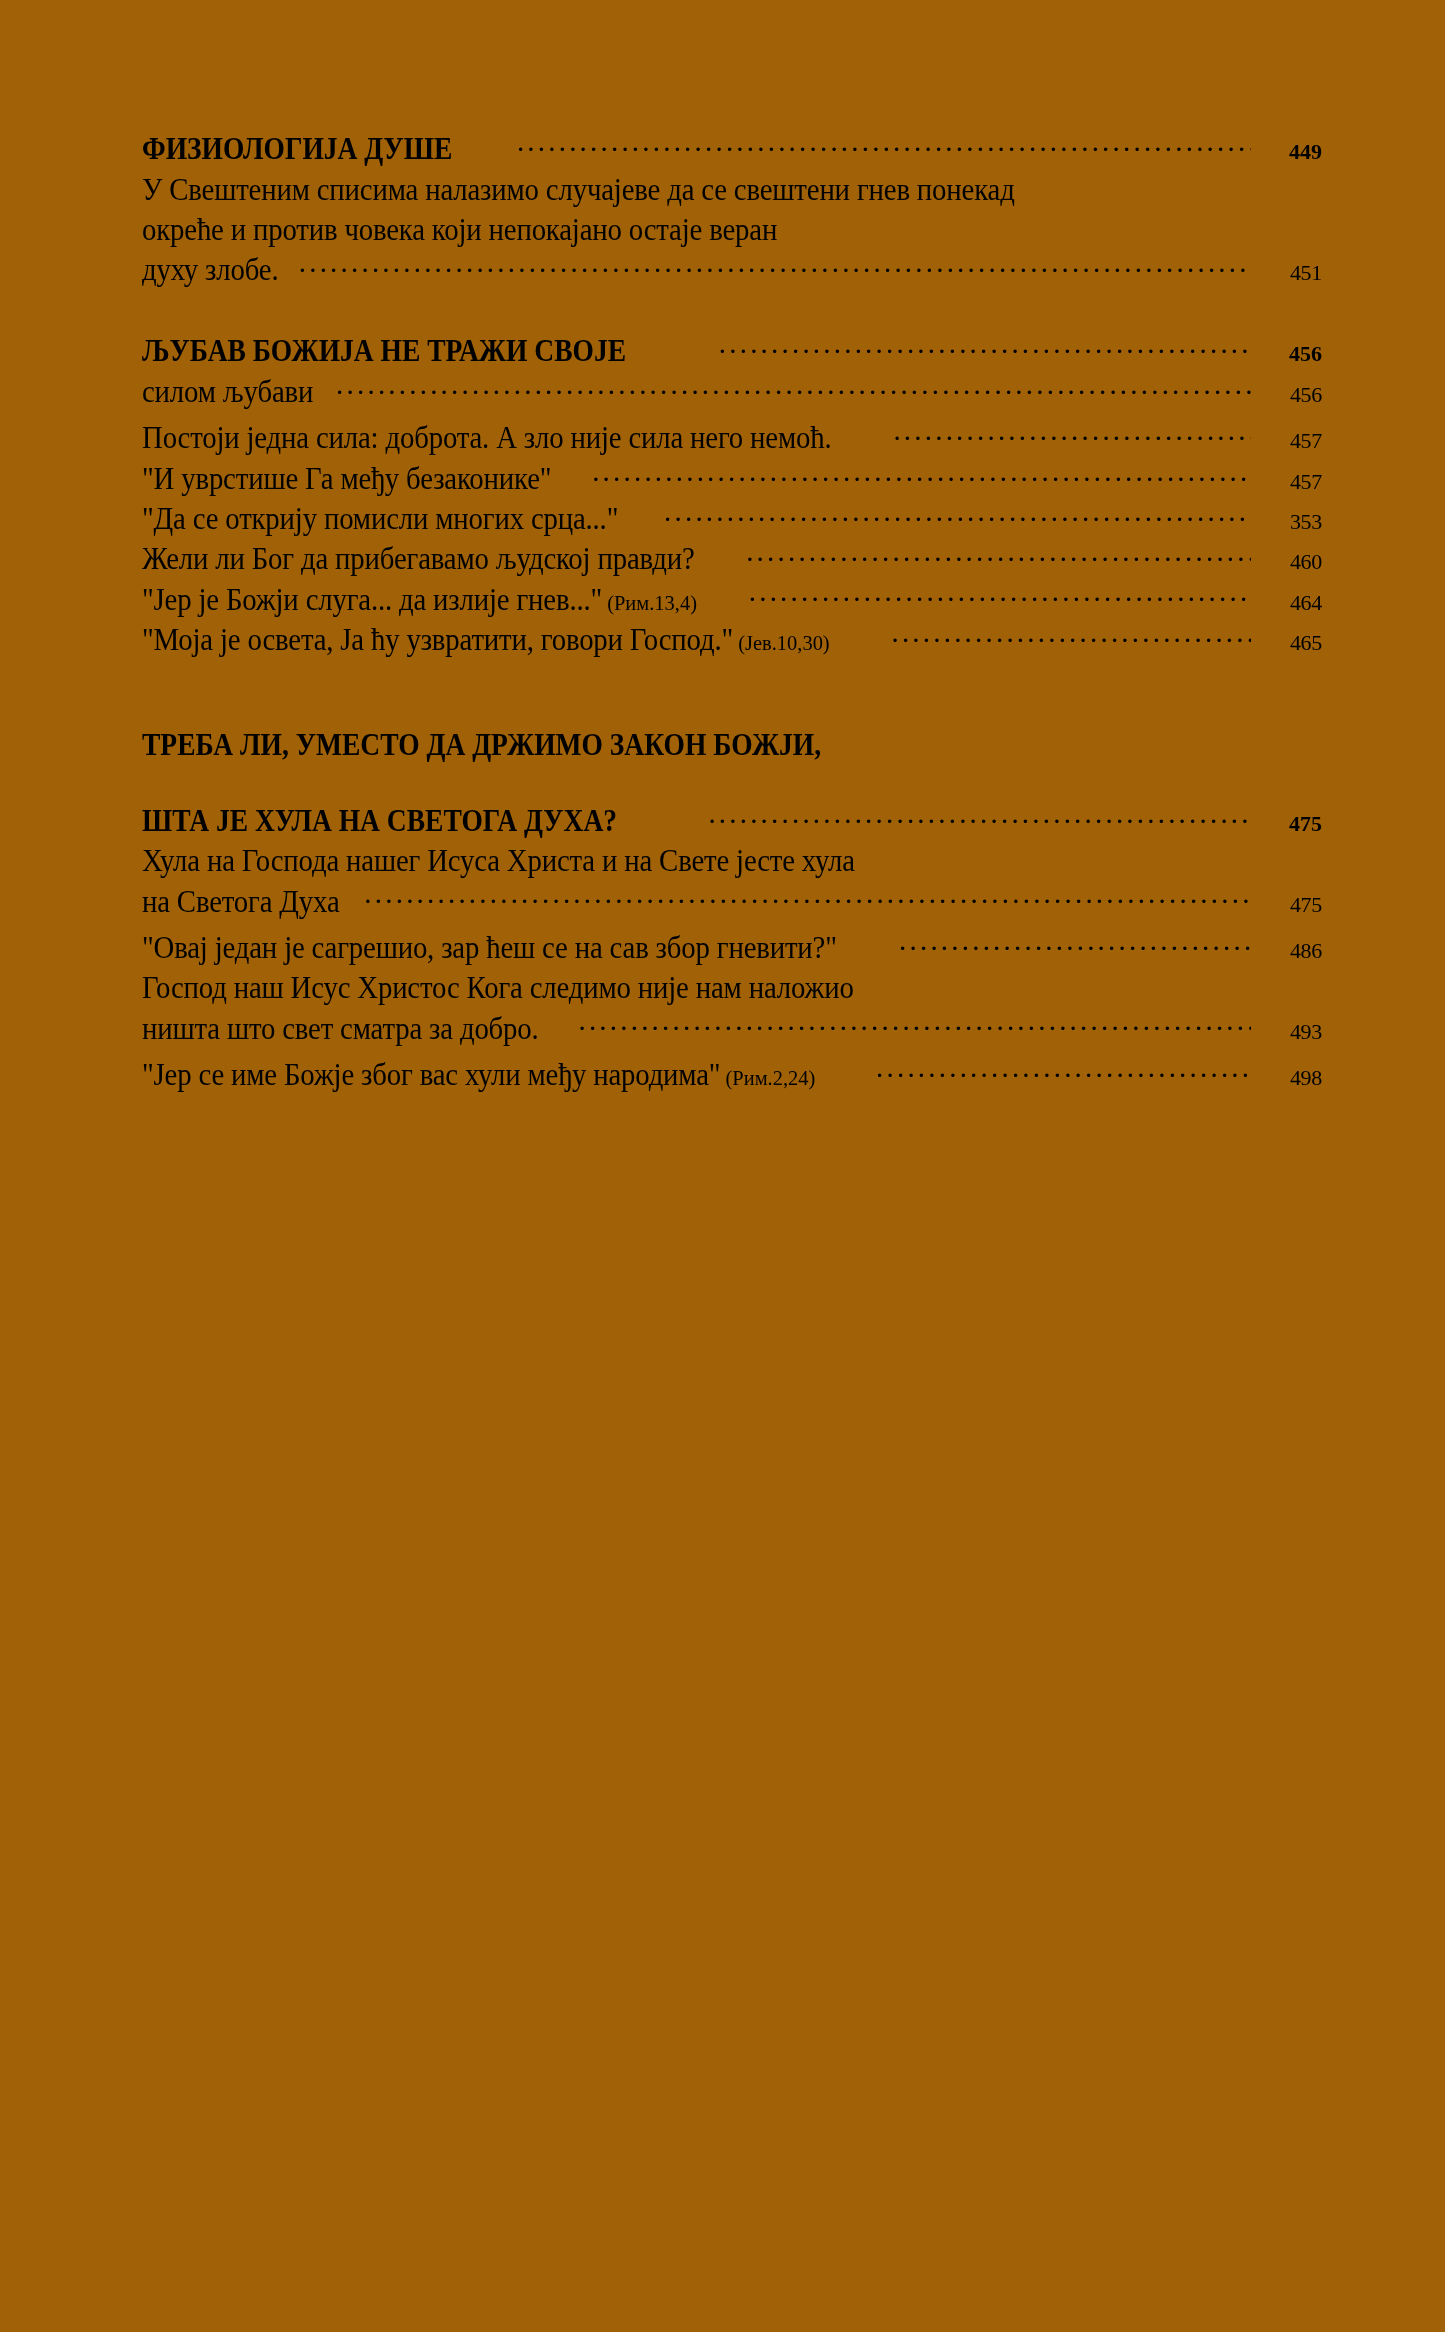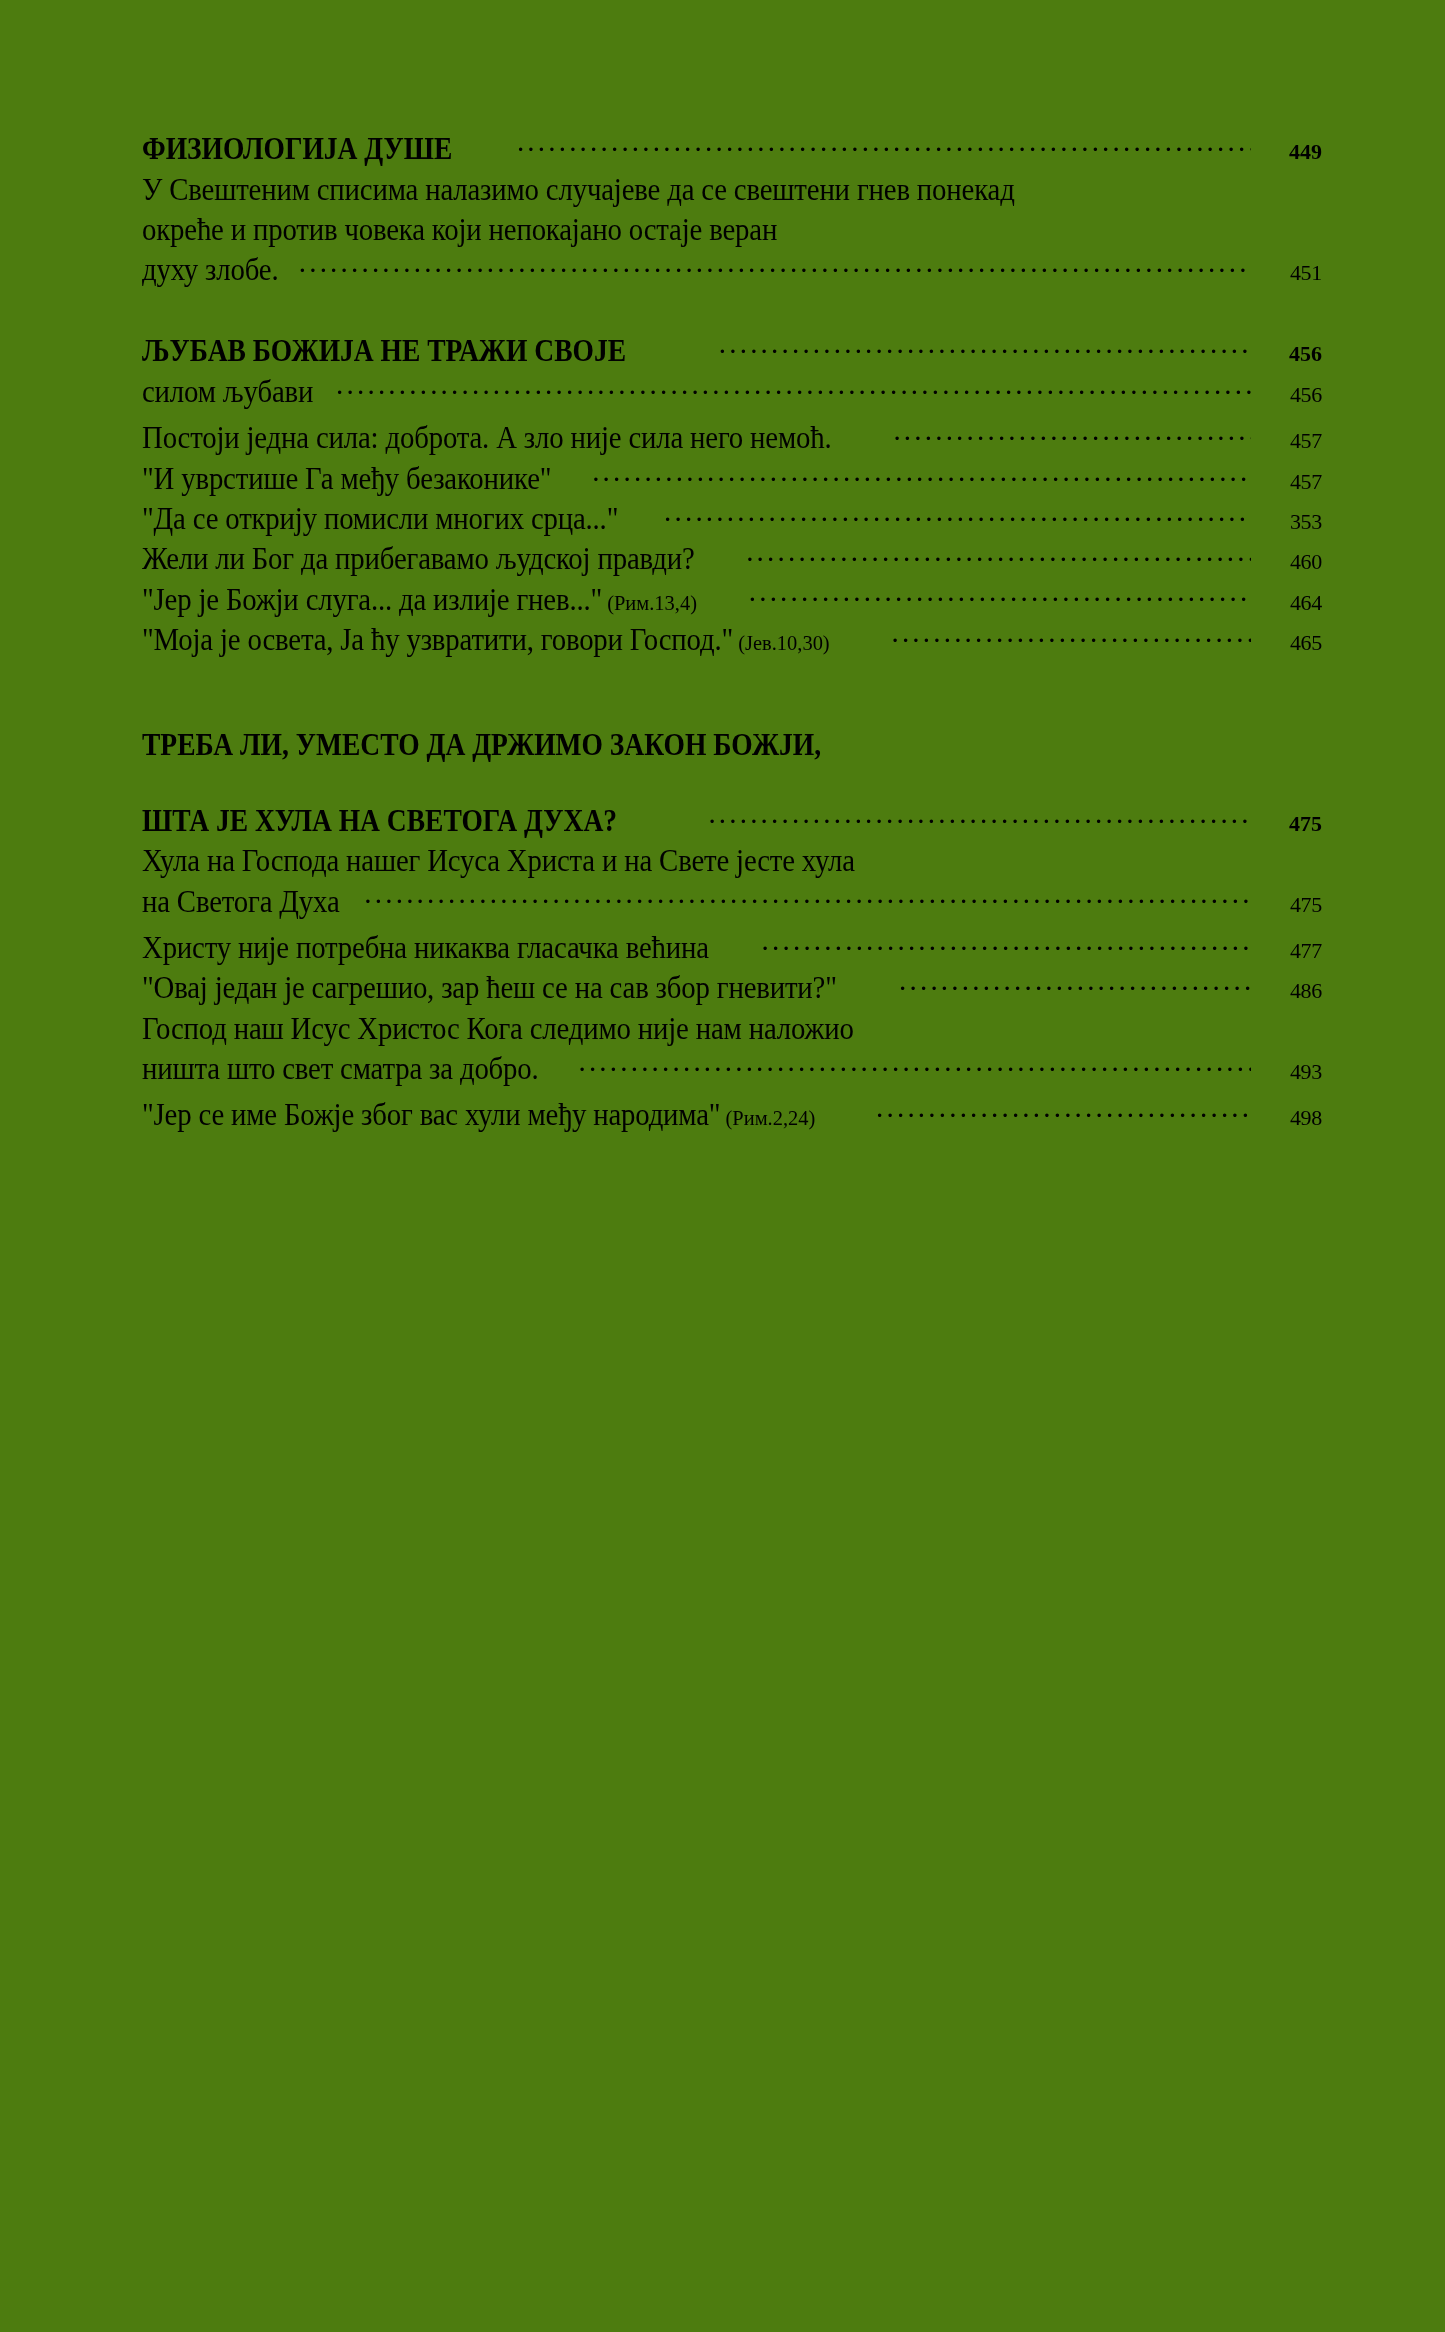--- a/index.html
+++ b/index.html
@@ -4,21 +4,21 @@
 <style>
   html, body {
     margin: 0;
     padding: 0;
     background: #ffffff;
   }
   .page {
     position: relative;
     width: 1445px;
     height: 2332px;
-    background: #4d7c0f;
+    background: #a16207;
     margin: 0 auto;
     overflow: hidden;
   }
   .toc {
     position: absolute;
     left: 142px;
     top: 128px;
     width: 1180px;
   }
 
@@ -171,25 +171,20 @@
       <div class="row line plain">
         <span class="txt">Хула на Господа нашег Исуса Христа и на Свете јесте хула</span>
       </div>
       <div class="row line">
         <span class="txt">на Светога Духа</span>
         <span class="leader"></span>
         <span class="pg">475</span>
       </div>
       <div class="gap-small"></div>
       <div class="row line">
-        <span class="txt">Христу није потребна никаква гласачка већина</span>
-        <span class="leader"></span>
-        <span class="pg">477</span>
-      </div>
-      <div class="row line">
         <span class="txt">"Овај један је сагрешио, зар ћеш се на сав збор гневити?"</span>
         <span class="leader"></span>
         <span class="pg">486</span>
       </div>
       <div class="row line plain">
         <span class="txt">Господ наш Исус Христос Кога следимо није нам наложио</span>
       </div>
       <div class="row line">
         <span class="txt">ништа што свет сматра за добро.</span>
         <span class="leader"></span>

